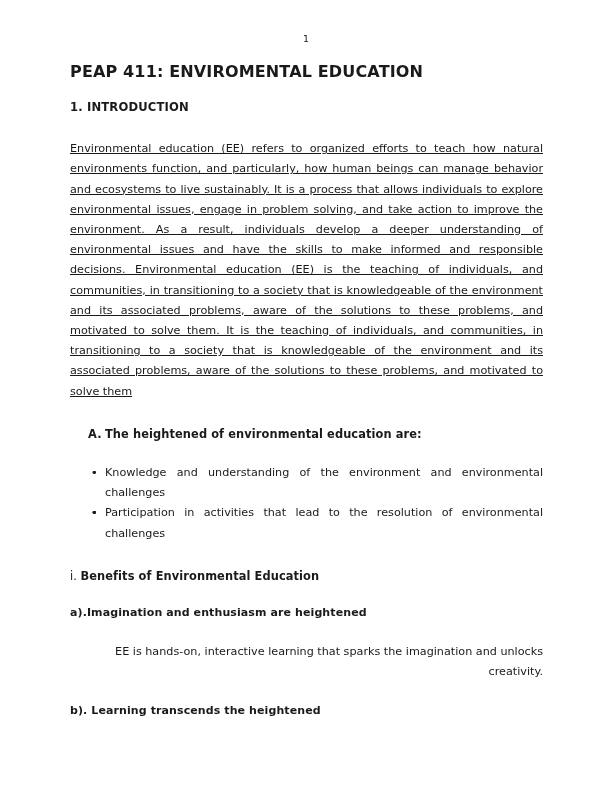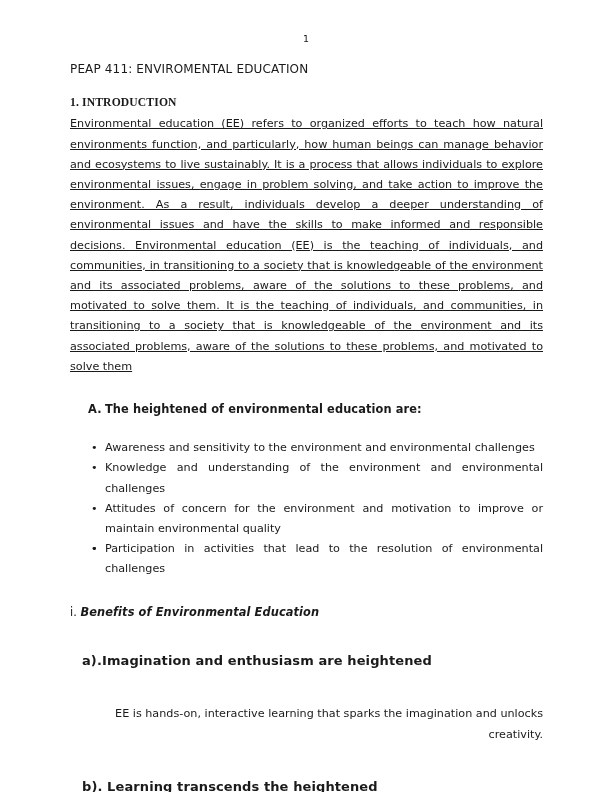--- a/index.html
+++ b/index.html
@@ -27,33 +27,32 @@
     color: #1a1a1a;
     letter-spacing: 0.2px;
   }
   .content {
     position: absolute;
     left: 70px;
     top: 62px;
     width: 473px;
   }
   .h-title {
-    font-size: 12px;
-    font-weight: normal;
+    font-size: 16px;
+    font-weight: bold;
     letter-spacing: 0.15px;
     margin: 0 0 20px 0;
     line-height: 1.2;
   }
   .h-section {
     font-size: 11.6px;
     font-weight: bold;
     letter-spacing: 0.15px;
-    margin: 0 0 4px 0;
+    margin: 0 0 24px 0;
     line-height: 1.2;
-    font-family: Liberation Serif, serif;
   }
   .para {
     font-size: 11.2px;
     line-height: 20.2px;
     text-align: justify;
     text-justify: inter-word;
     margin: 0;
     text-decoration: underline;
   }
   .para-left {
@@ -99,28 +98,28 @@
     top: 0;
     font-size: 11.2px;
     line-height: 20.2px;
   }
   .roman-heading {
     font-size: 11.4px;
     line-height: 1.3;
     margin: 0;
   }
   .roman-marker { font-weight: normal; }
-  .roman-text { font-weight: bold; letter-spacing: 0.1px; font-style: italic; }
+  .roman-text { font-weight: bold; letter-spacing: 0.1px; }
 
   .sub-heading {
-    font-size: 13px;
+    font-size: 11px;
     font-weight: bold;
     letter-spacing: 0.1px;
     line-height: 1.3;
-    margin: 12px;
+    margin: 0;
   }
 </style>
 </head>
 <body>
 
 <div class="page">
 
   <div class="page-number">1</div>
 
   <div class="content">
@@ -136,29 +135,27 @@
     <div class="alpha-heading">
       <span class="alpha-marker">A.</span>
       <span class="alpha-text">The heightened of environmental education are:</span>
     </div>
 
     <div class="gap-md"></div>
 
     <ul class="bullets">
       <li class="bullet-item">
         <span class="bullet-dot">•</span>
-        <span>Awareness and sensitivity to the environment and environmental challenges</span>
       </li>
       <li class="bullet-item">
         <span class="bullet-dot">•</span>
         <span>Knowledge and understanding of the environment and environmental challenges</span>
       </li>
       <li class="bullet-item">
         <span class="bullet-dot">•</span>
-        <span>Attitudes of concern for the environment and motivation to improve or maintain environmental quality</span>
       </li>
       <li class="bullet-item">
         <span class="bullet-dot">•</span>
       </li>
       <li class="bullet-item">
         <span class="bullet-dot">•</span>
         <span>Participation in activities that lead to the resolution of environmental challenges</span>
       </li>
     </ul>
 

